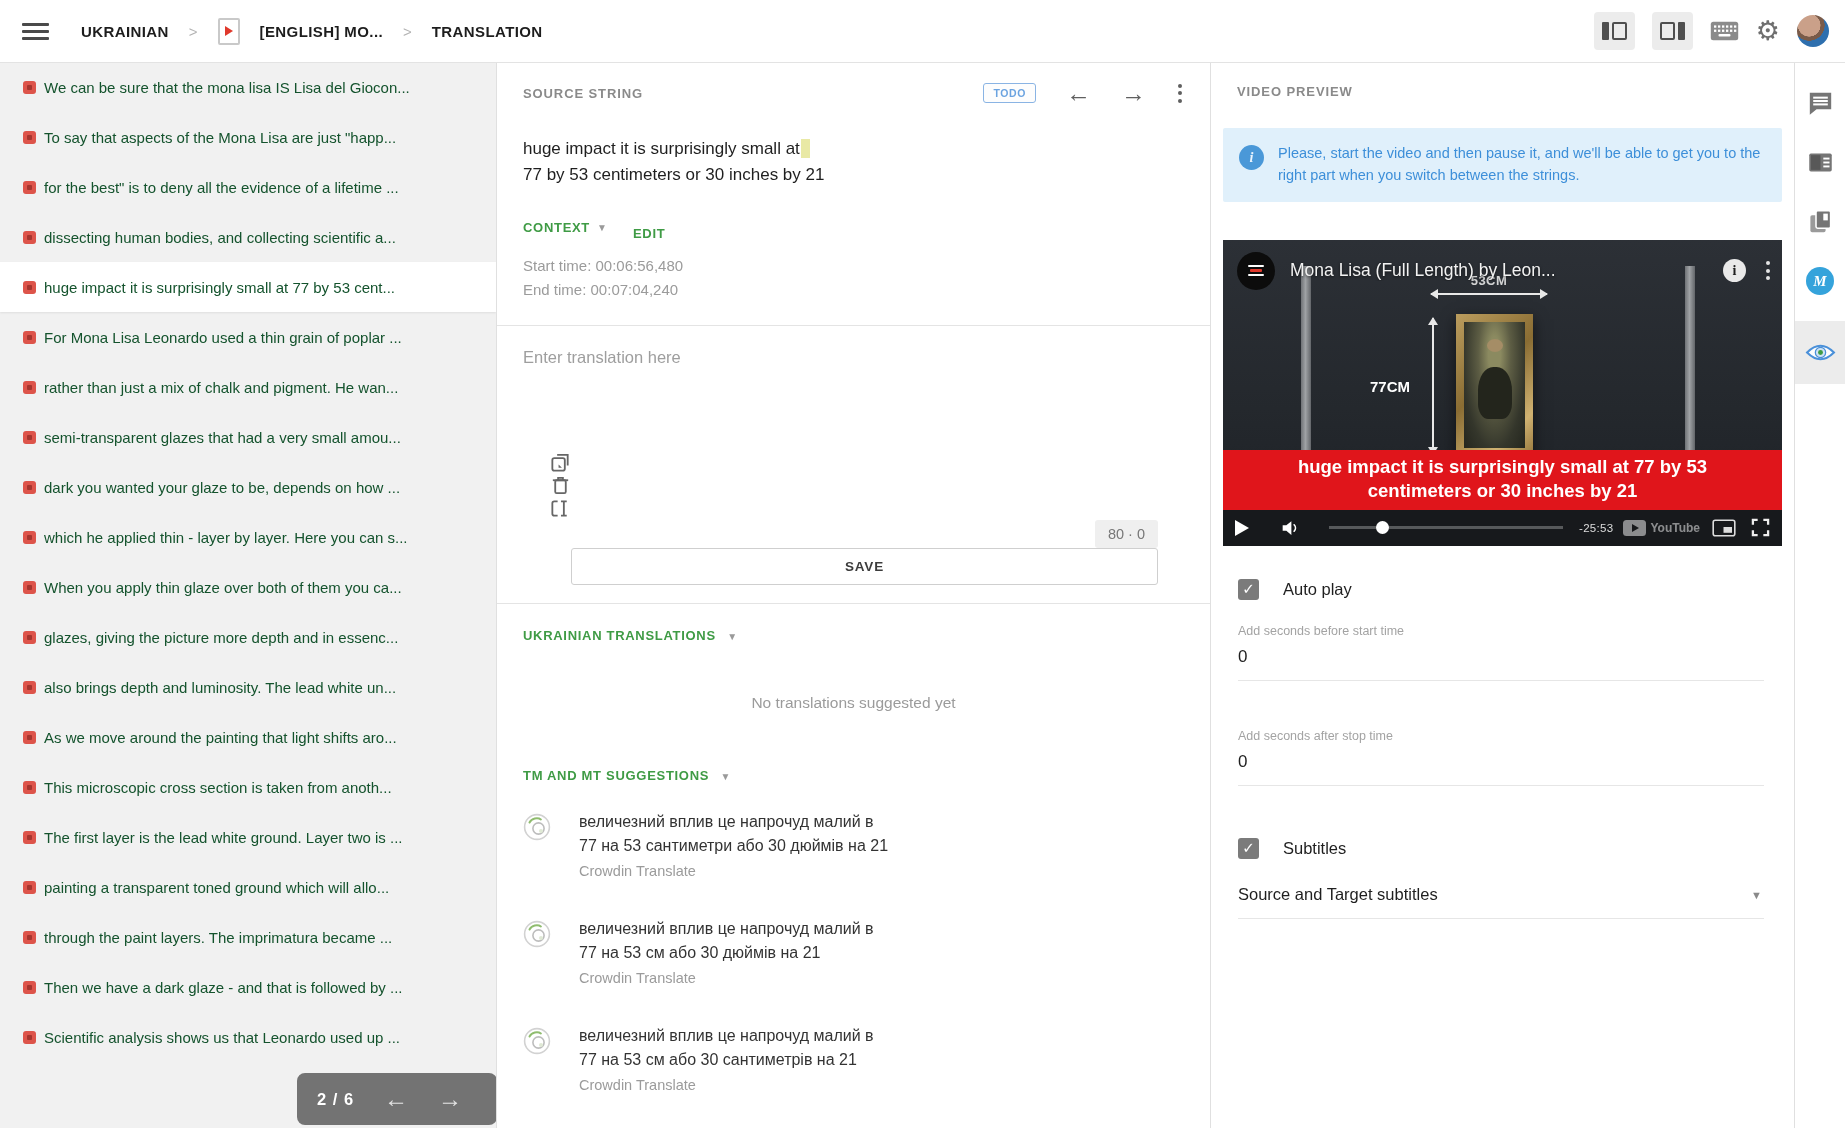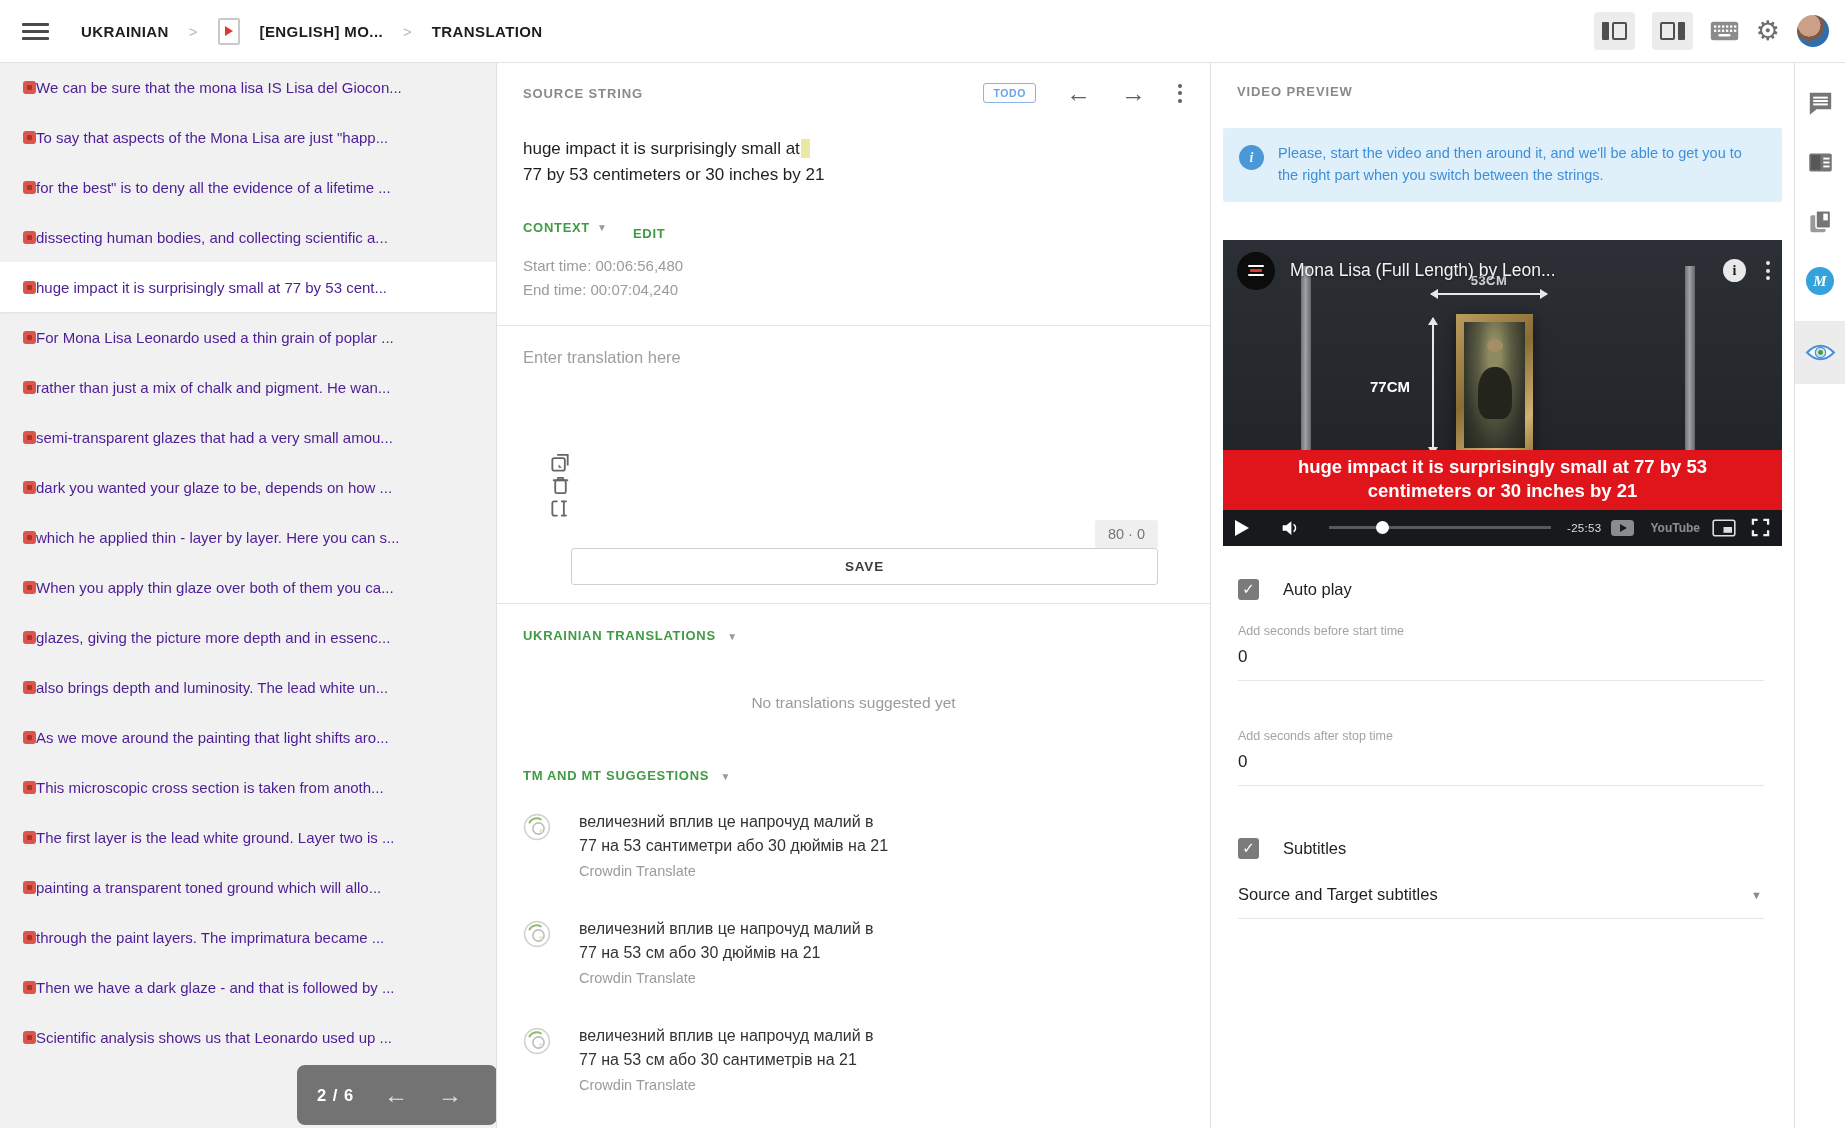--- a/index.html
+++ b/index.html
@@ -38,23 +38,23 @@
   .searchbox{flex:1;margin:0 16px 0 28px;height:42px;background:#e3e3e4;border-radius:3px;
              display:flex;align-items:center;padding:0 14px;}
   .searchbox input{border:0;background:transparent;outline:none;width:100%;
                    font-size:15.5px;color:#444;font-family:inherit;}
   .searchbox input::placeholder{color:#8f8f8f;}
   .rows{}
   .row{height:50px;display:flex;align-items:center;cursor:pointer;}
   .row.sel{background:#fff;box-shadow:0 1px 2px rgba(0,0,0,.08);}
   .sq{width:13px;height:13px;background:#dd544a;border-radius:3px;margin-left:23px;flex:none;position:relative;}
   .sq::after{content:"";position:absolute;left:4px;top:4px;width:5px;height:5px;background:#a5352e;border-radius:1px;}
-  .rowtxt{margin-left:0;margin-right:14px;font-size:15px;color:#4c1d95;white-space:nowrap;
+  .rowtxt{margin-left:8px;margin-right:14px;font-size:15px;color:#14532d;white-space:nowrap;
           overflow:hidden;text-overflow:ellipsis;}
-  .pager{position:absolute;left:297px;bottom:3px;width:200px;height:60px;background:rgba(97,97,97,.88);
+  .pager{position:absolute;left:297px;bottom:3px;width:200px;height:52px;background:rgba(97,97,97,.88);
          border-radius:8px;display:flex;align-items:center;color:#fff;box-sizing:border-box;
          padding:0 20px;gap:30px;z-index:5;}
   .pagelabel{font-size:16.5px;font-weight:700;letter-spacing:1px;}
   .pagerarrow{font-size:24px;color:rgba(255,255,255,.8);cursor:pointer;line-height:1;}
   
   #midpanel{position:absolute;top:62px;left:497px;width:714px;bottom:0;background:#fff;
             border-right:1px solid #e0e0e0;box-sizing:border-box;overflow:hidden;}
   .mhead{height:62px;display:flex;align-items:center;padding:0 26px;}
   .sechead{font-size:13px;font-weight:700;color:#8a8a8a;letter-spacing:.9px;}
   .mhead-right{margin-left:auto;display:flex;align-items:center;gap:30px;}
@@ -143,21 +143,21 @@
            border-bottom:8.5px solid transparent;cursor:pointer;}
   .volicon{margin-left:30px;display:flex;cursor:pointer;}
   .progress{margin-left:28px;width:242px;height:3px;background:rgba(255,255,255,.28);position:relative;cursor:pointer;}
   .pfill{width:53px;height:100%;background:#fff;}
   .pknob{position:absolute;left:47px;top:-5px;width:13px;height:13px;border-radius:50%;background:#fff;}
   .vtime{margin-left:16px;color:#ddd;font-size:11.5px;letter-spacing:.3px;}
   .ytmark{margin-left:10px;display:flex;align-items:center;gap:4px;opacity:.5;}
   .ytplay{width:23px;height:16px;background:#fff;border-radius:3.5px;position:relative;}
   .ytplay::after{content:"";position:absolute;left:8.5px;top:4px;border-left:7px solid #17191c;
        border-top:4px solid transparent;border-bottom:4px solid transparent;}
-  .ytword{color:#fff;font-size:12px;font-weight:700;margin-left:12px;}
+  .ytword{color:#fff;font-size:12px;font-weight:700;}
   .pipicon{margin-left:12px;display:flex;cursor:pointer;}
   .fsicon{margin-left:15px;display:flex;cursor:pointer;}
   .chkrow{display:flex;align-items:center;padding:0 27px;}
   .chk{width:21px;height:21px;background:#7b7b7b;border-radius:3px;color:#fff;display:flex;
        align-items:center;justify-content:center;font-size:15px;font-weight:700;cursor:pointer;flex:none;}
   .chklabel{margin-left:24px;font-size:16.5px;color:#1f1f1f;}
   .rowAuto{margin-top:33px;}
   .fldgroup{padding:0 27px;}
   .fldlabel{color:#a3a3a3;font-size:12.5px;}
   .fldvalue{font-size:17px;color:#1f1f1f;margin-top:9px;padding-bottom:13px;border-bottom:1px solid #e6e6e6;
@@ -475,21 +475,21 @@
       </div>
   </div>
 </div>
 
 <div id="vidpanel">
   <div class="vhead">
     <span class="sechead">VIDEO PREVIEW</span>
   </div>
   <div class="banner">
     <span class="infoicon">i</span>
-    <span>Please, start the video and then around it, and we'll be able to get you to the right part when you switch between the strings.</span>
+    <span>Please, start the video and then pause it, and we'll be able to get you to the right part when you switch between the strings.</span>
   </div>
 
   <div class="player">
     <div class="pillar pillarL"></div>
     <div class="pillar pillarR"></div>
     <div class="dim53">
       <div class="t53">53CM</div>
       <div class="harrow"></div>
     </div>
     <div class="varrow"></div>

